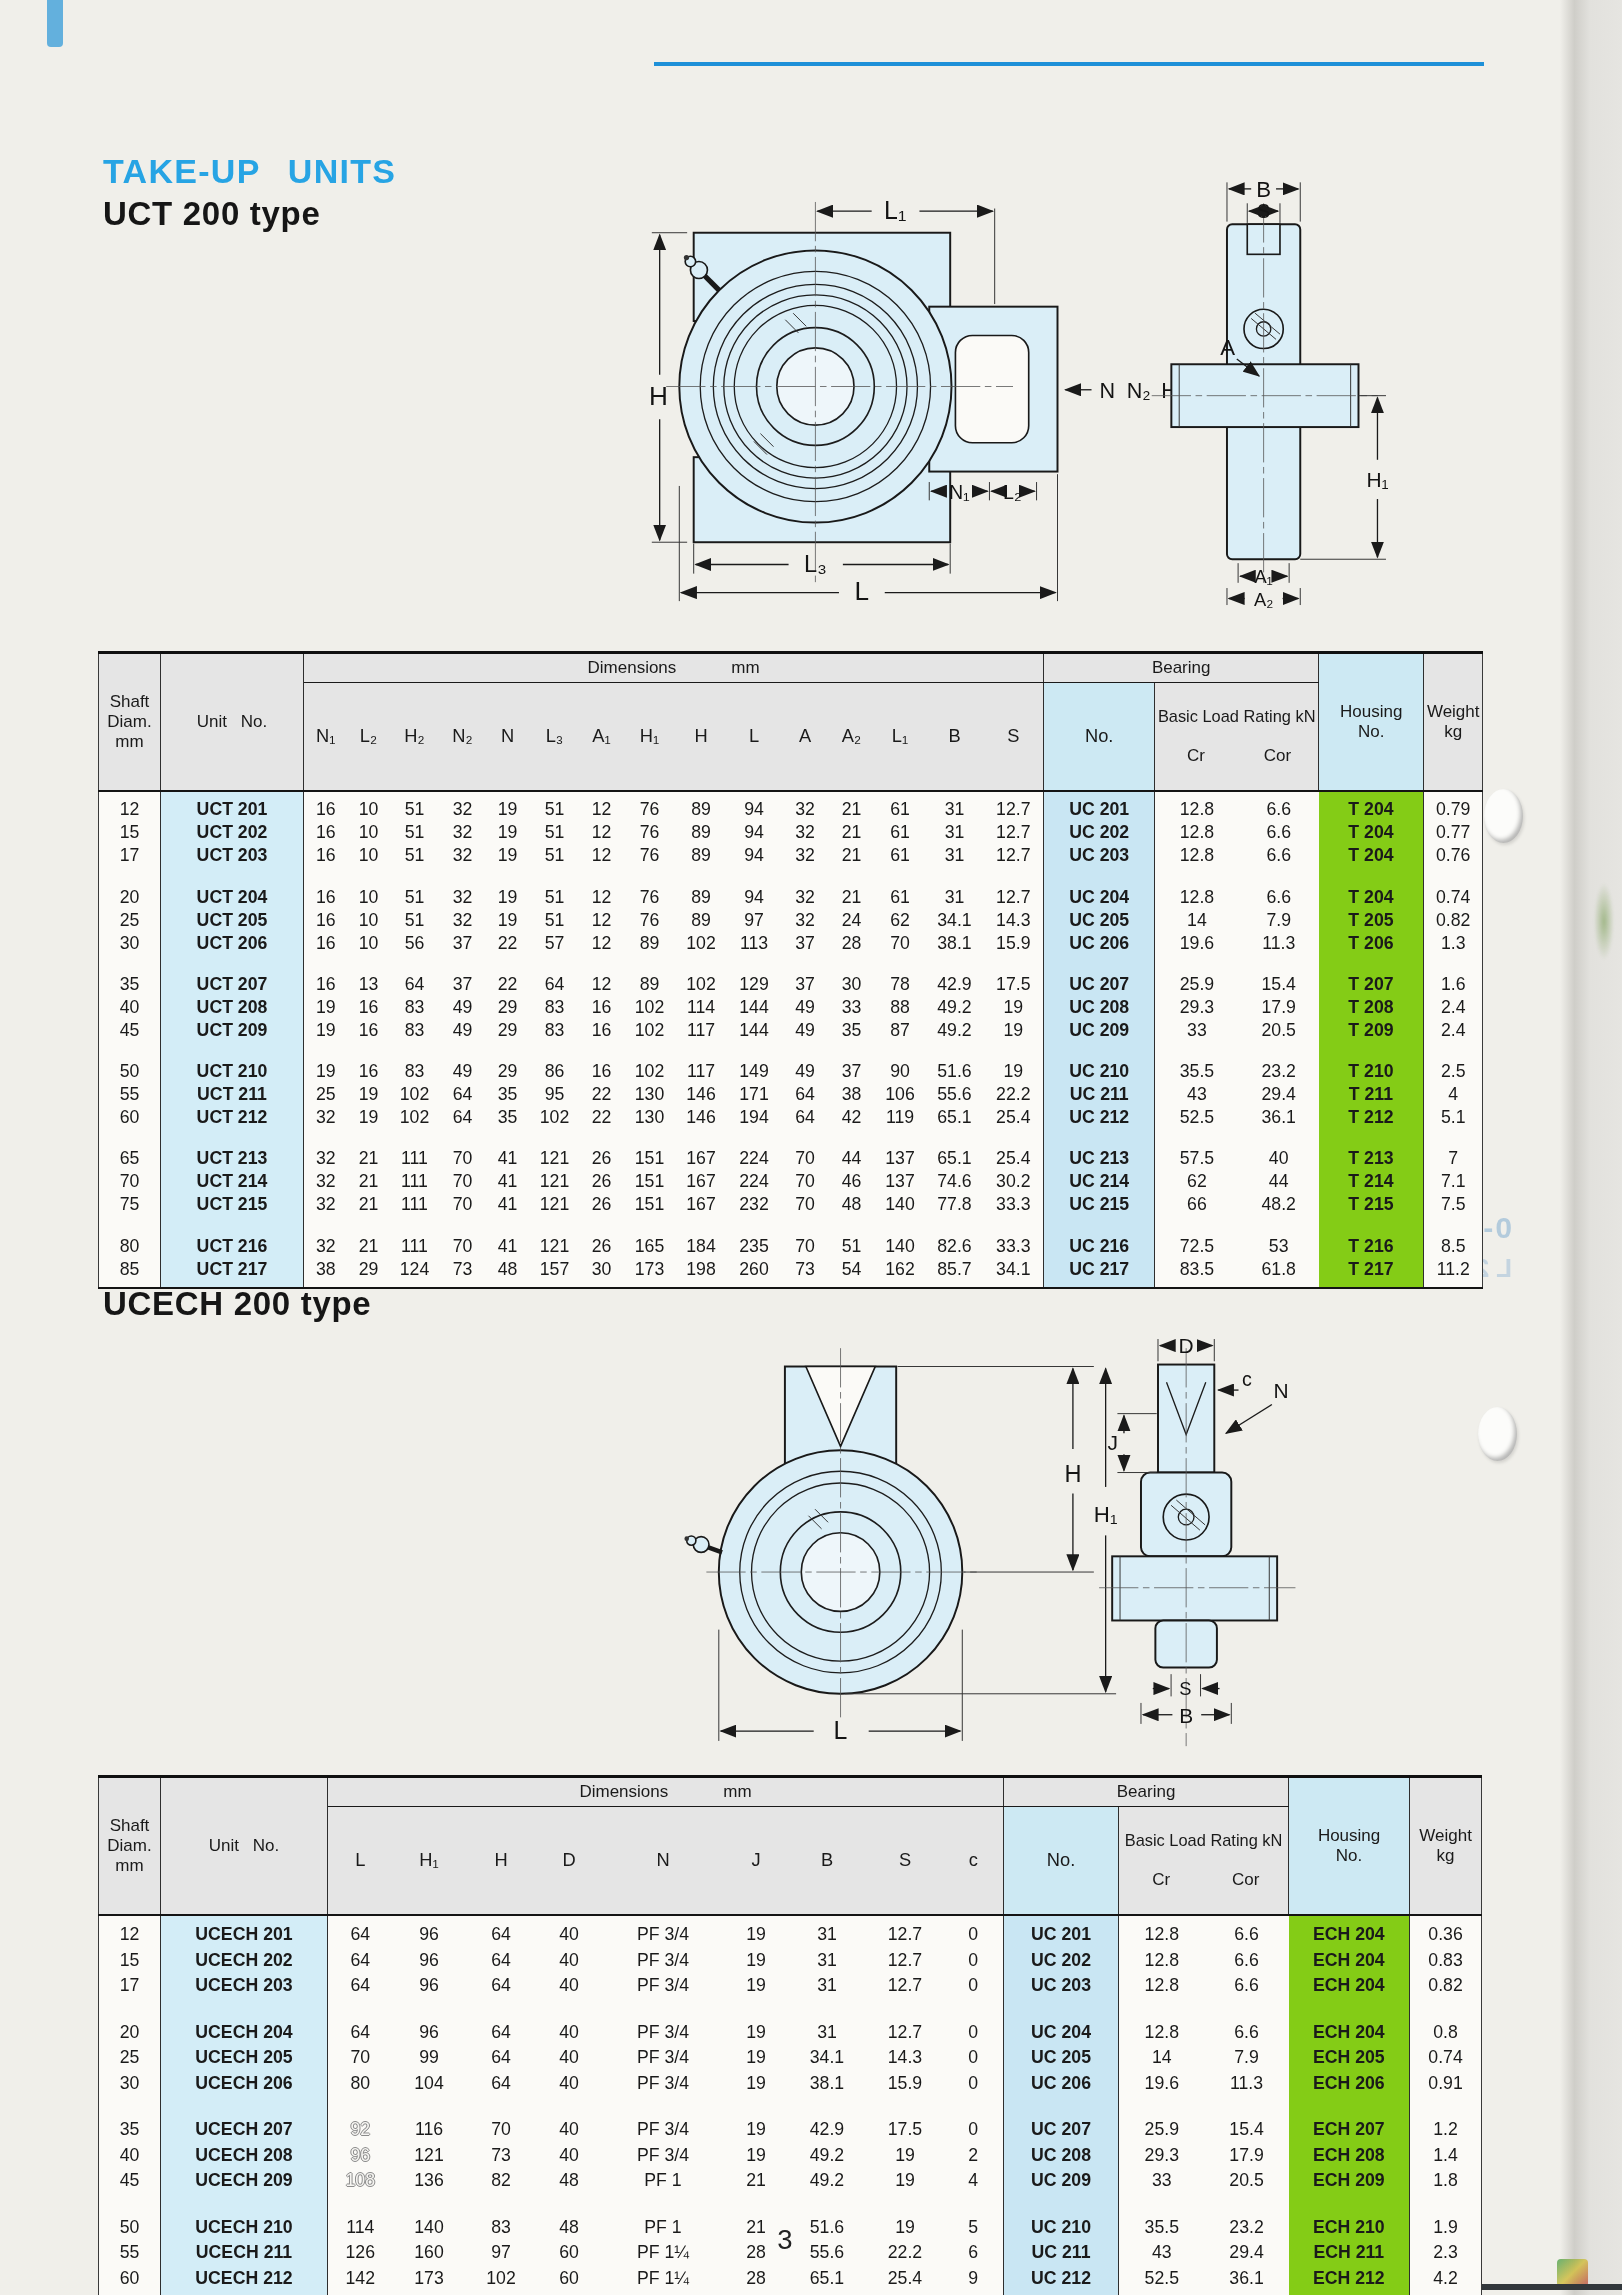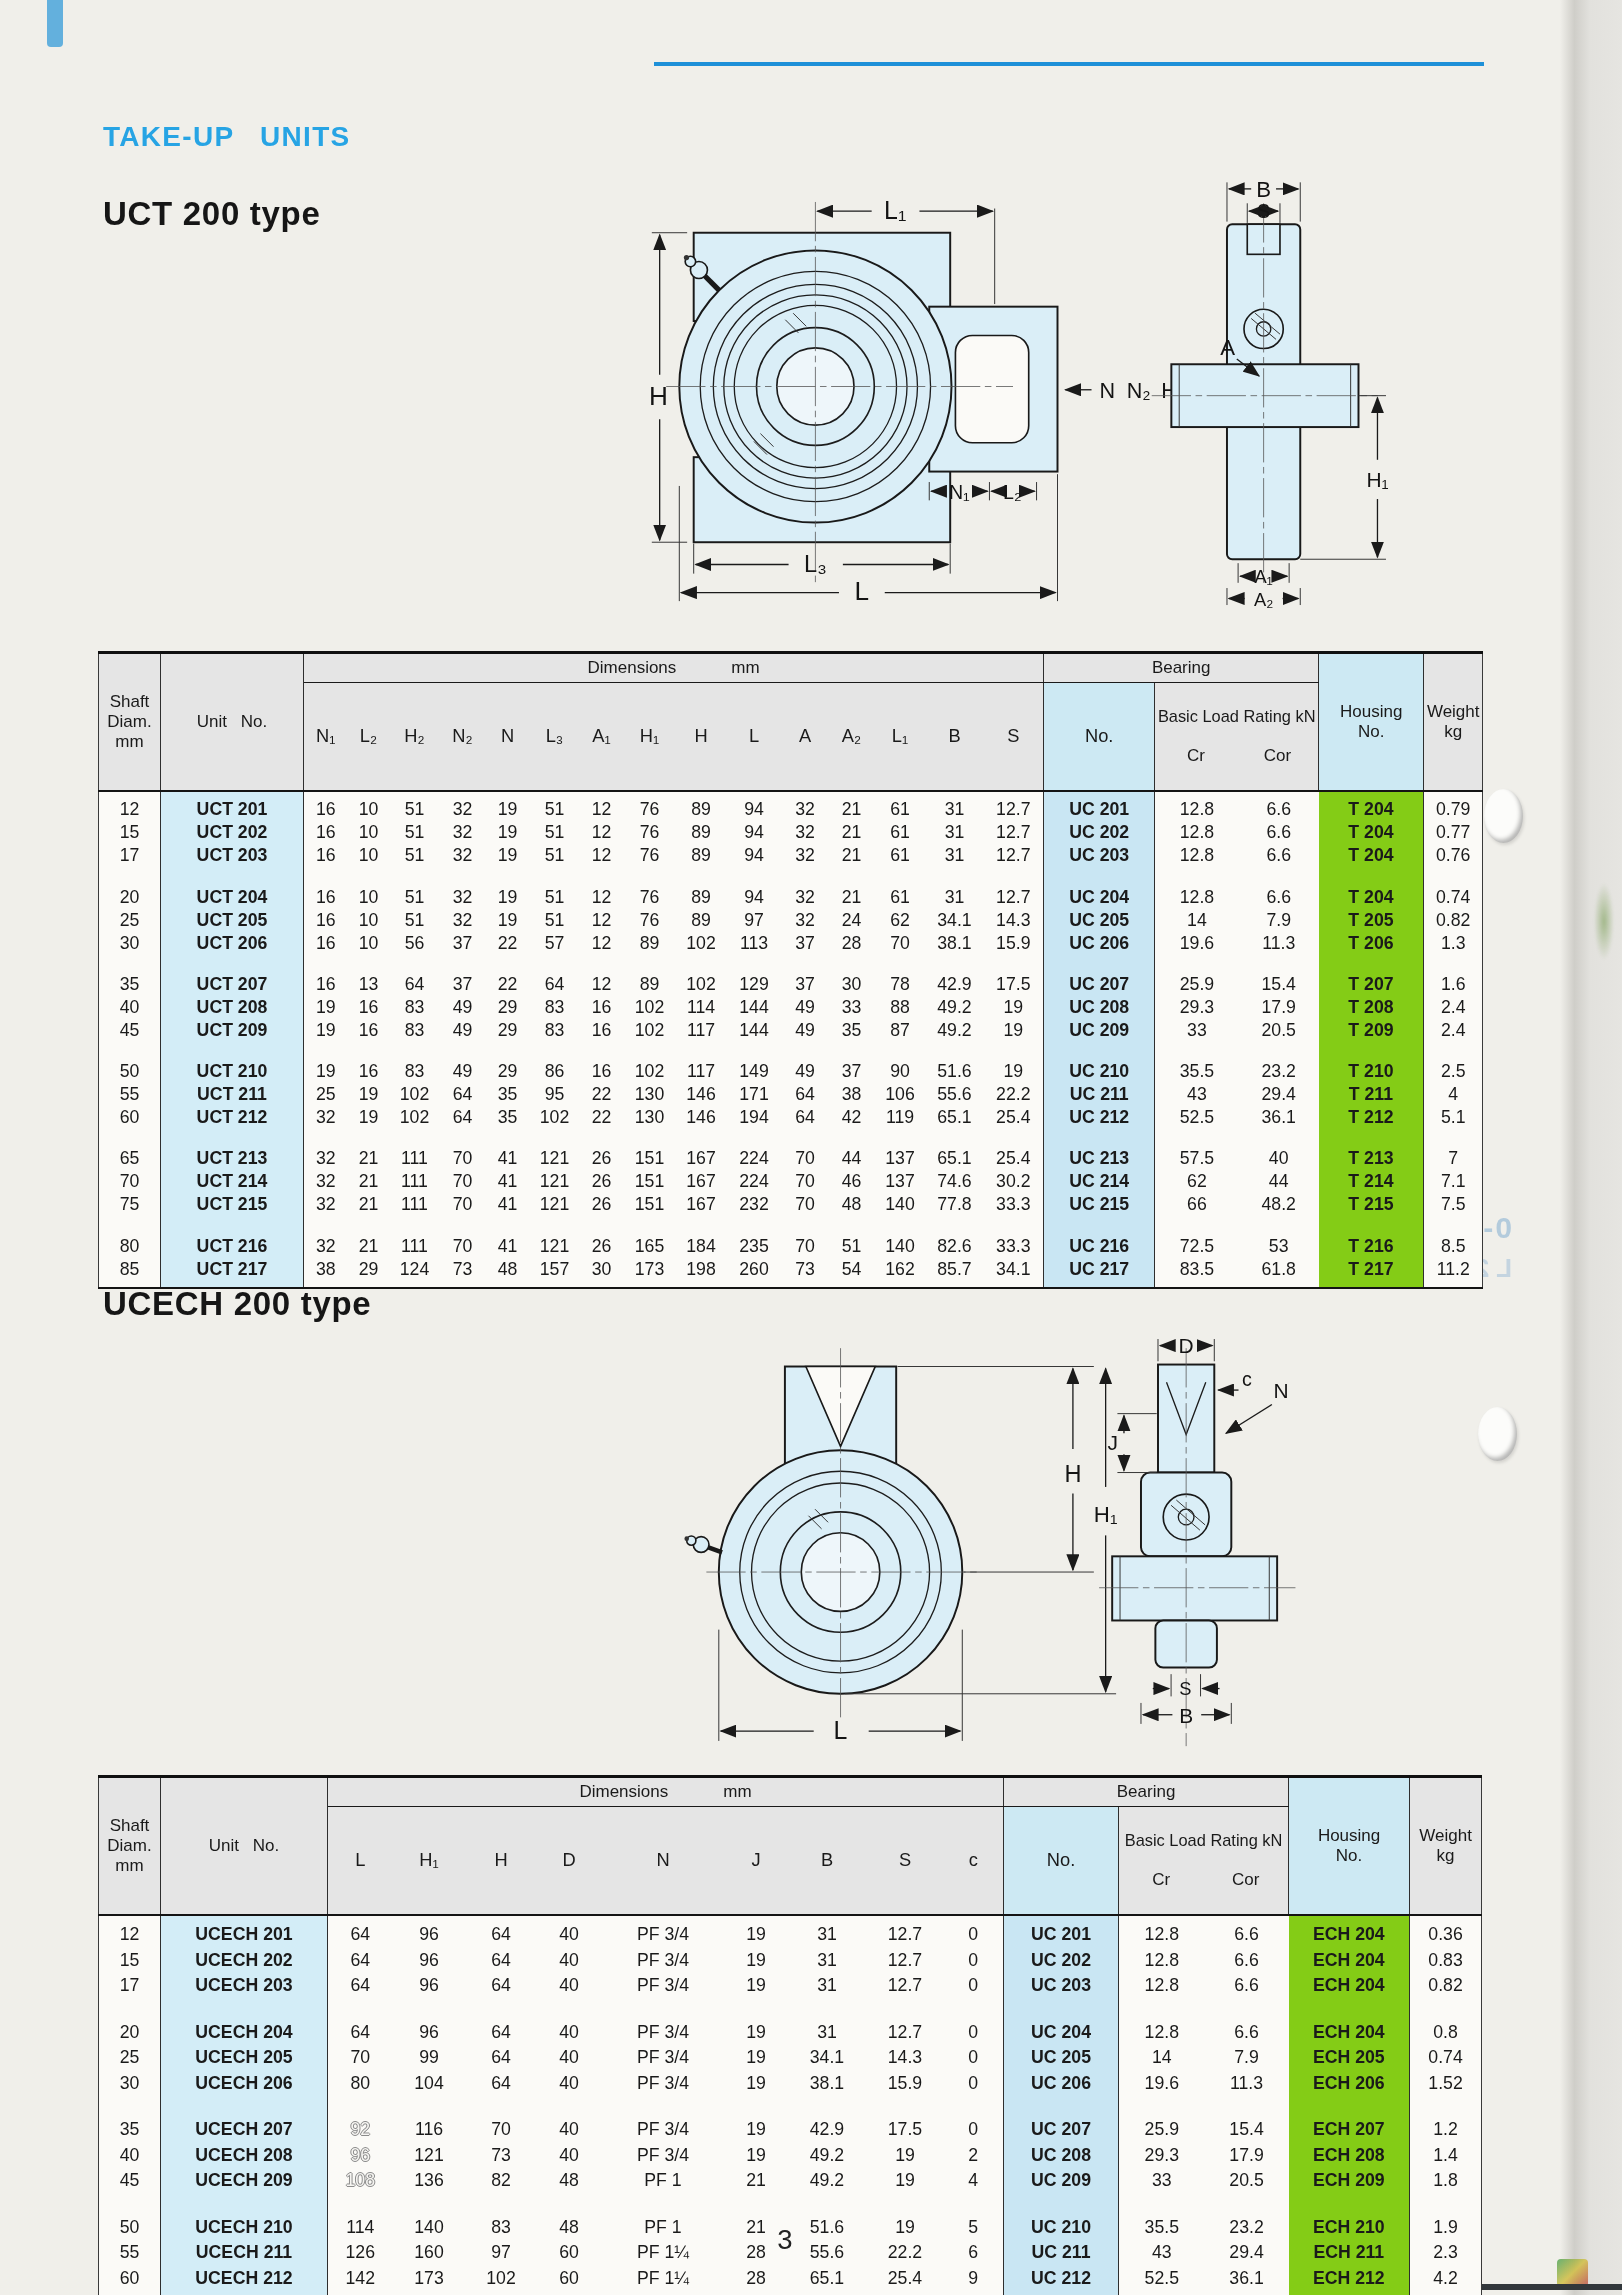--- a/index.html
+++ b/index.html
@@ -3,22 +3,22 @@
 <meta charset="utf-8">
 <style>
   html,body{margin:0;padding:0;background:#888;}
   .page{position:relative;width:1623px;height:2295px;overflow:hidden;
         background:#f0efea;font-family:"Liberation Sans",sans-serif;color:#1a1a1a;}
 
   
   .main-title{position:absolute;left:103px;top:27.5px;font-size:42px;font-weight:800;
               letter-spacing:1.3px;word-spacing:14.4px;color:#1e90d8;}
   .title-rule{position:absolute;left:654px;top:62px;width:830px;height:3.9px;background:#1e90d8;}
-  .sec-title{position:absolute;font-size:28px;font-weight:800;letter-spacing:1.3px;
-             word-spacing:17px;color:#27a4e4;}
+  .sec-title{position:absolute;font-size:34px;font-weight:800;letter-spacing:1.3px;
+             word-spacing:17px;color:#27a4e4;margin-top:31px;}
   .type-title{position:absolute;font-size:33px;font-weight:700;color:#161616;letter-spacing:0.7px;}
   .page-num{position:absolute;left:759px;top:2224px;width:52px;text-align:center;
             font-size:27.5px;color:#222;}
 
   
   .twrap{position:absolute;left:98px;width:1384px;}
   table.t{border-collapse:collapse;table-layout:fixed;width:1384px;background:#fbfaf7;
           border-left:1.3px solid #3a3a3a;border-right:1.3px solid #3a3a3a;
           border-top:3.9px solid #101010;border-bottom:2px solid #141414;}
   .t th,.t td{padding:0;margin:0;vertical-align:middle;text-align:center;
@@ -958,21 +958,21 @@
             <td class="c-d">40</td>
             <td class="c-d">PF 3/4</td>
             <td class="c-d">19</td>
             <td class="c-d">38.1</td>
             <td class="c-d">15.9</td>
             <td class="c-d">0</td>
             <td class="c-no">UC 206</td>
             <td class="c-cr">19.6</td>
             <td class="c-cor">11.3</td>
             <td class="c-housing">ECH 206</td>
-            <td class="c-weight">1.52</td>
+            <td class="c-weight">0.91</td>
           </tr>
         </tbody>
         <tbody>
           <tr>
             <td class="c-shaft">35</td>
             <td class="c-unit">UCECH 207</td>
             <td class="c-d hollow">92</td>
             <td class="c-d">116</td>
             <td class="c-d">70</td>
             <td class="c-d">40</td>

